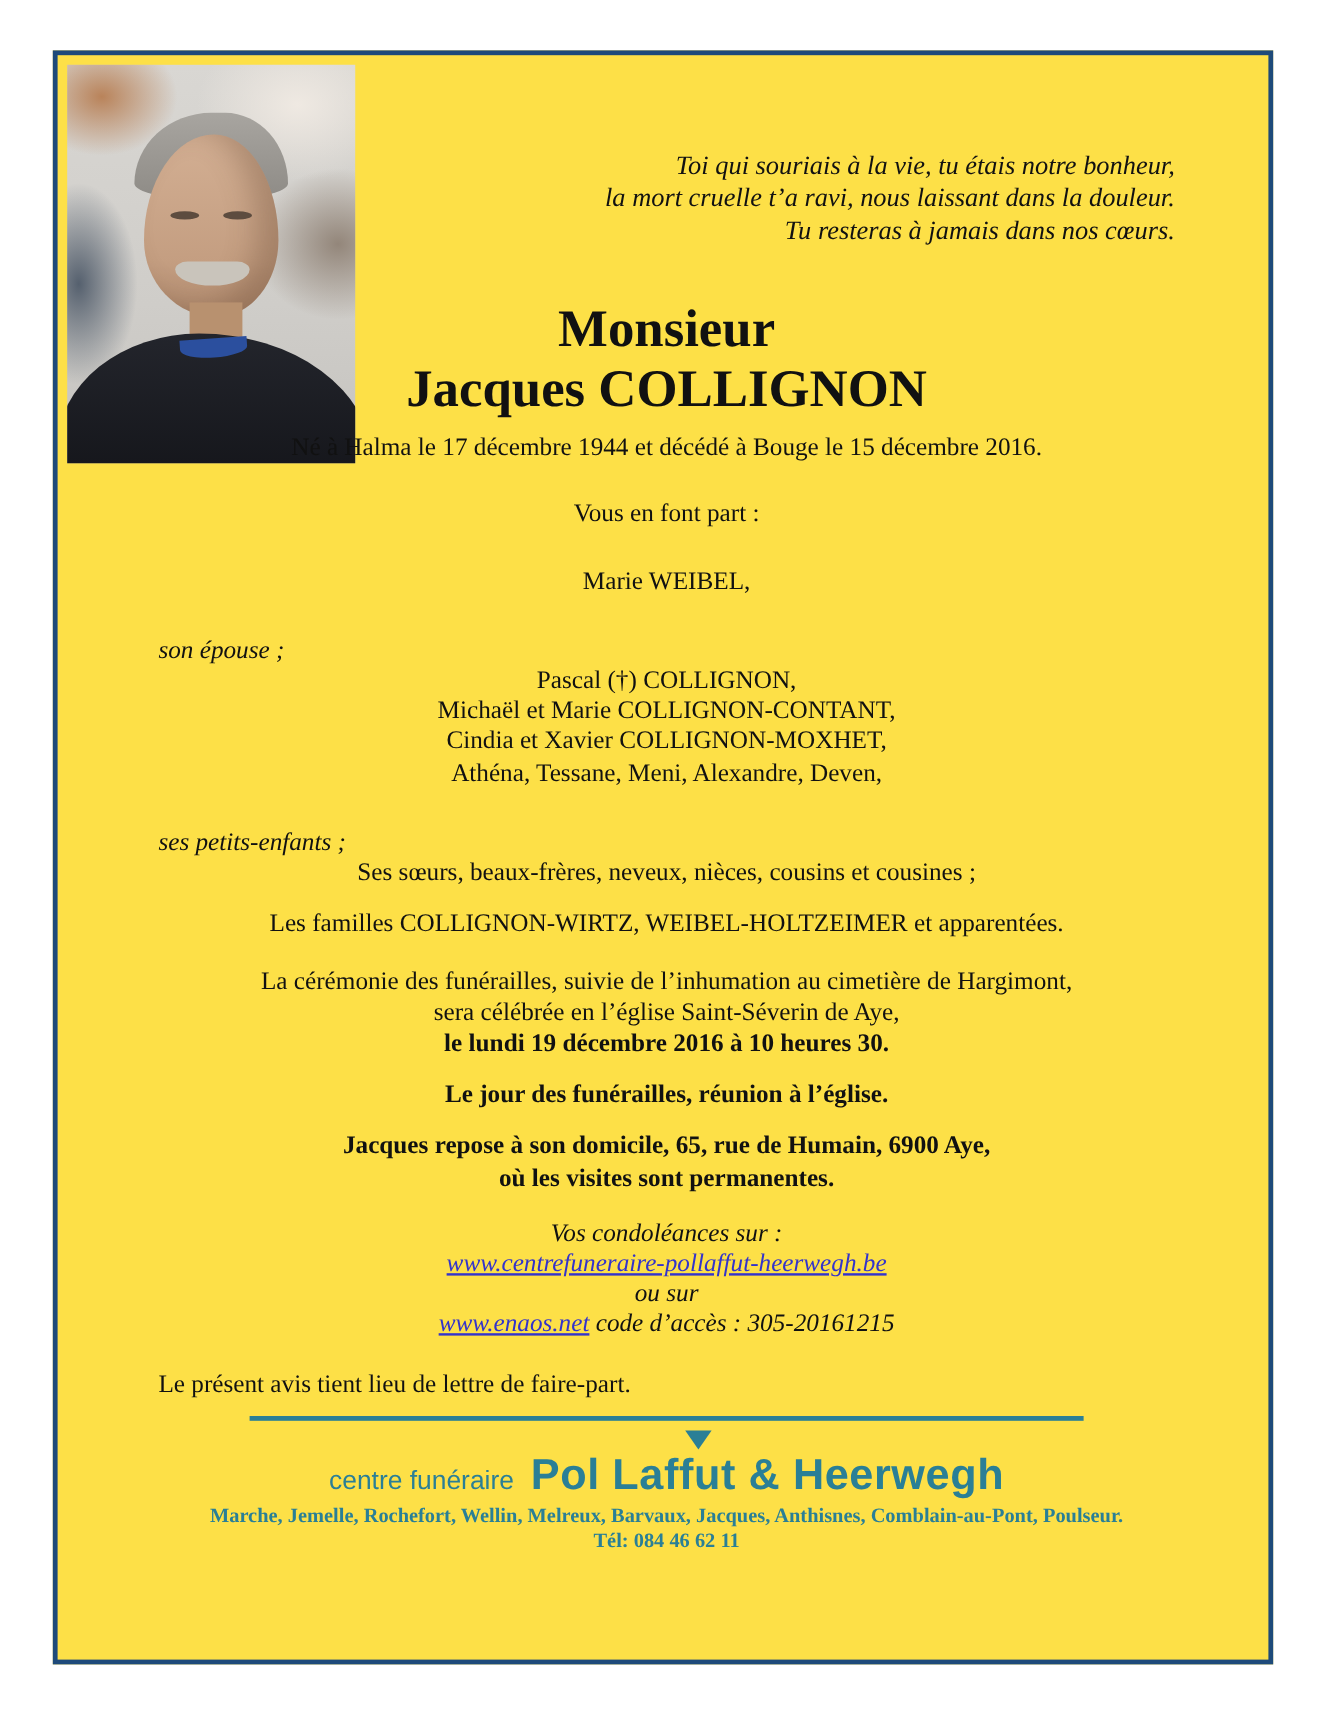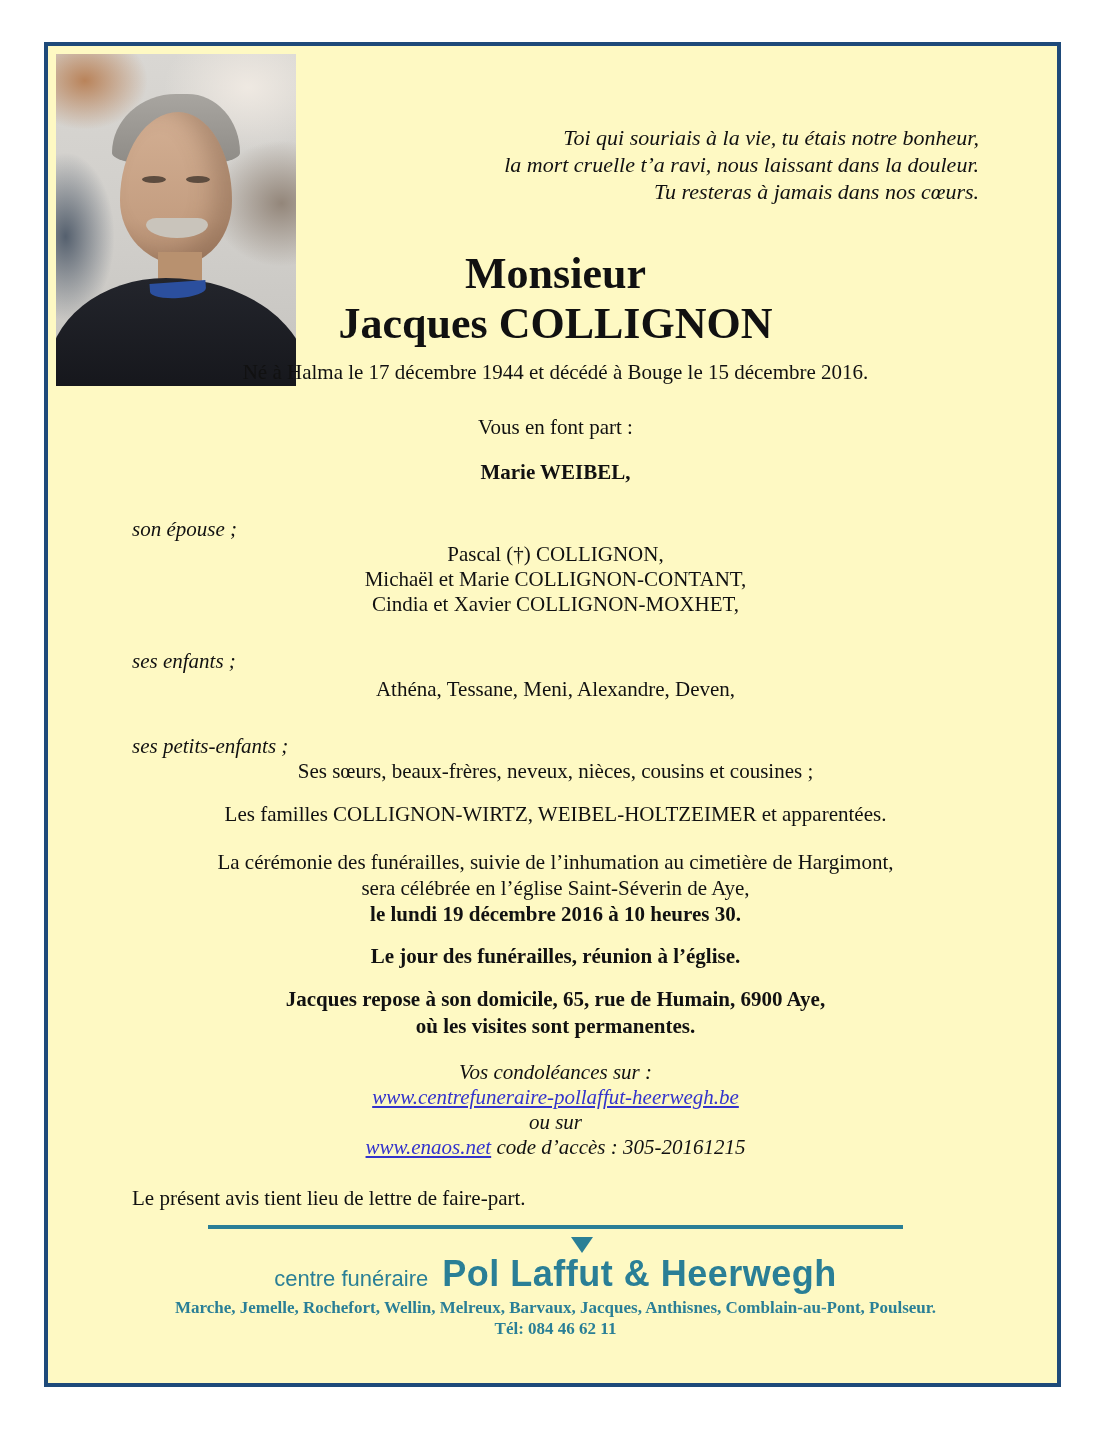--- a/index.html
+++ b/index.html
@@ -3,21 +3,21 @@
 <meta charset="utf-8">
 <style>
   * { margin:0; padding:0; box-sizing:border-box; }
   html,body { background:#ffffff; }
   body {
     width:1105px; height:1430px; position:relative;
     font-family:"Liberation Serif", serif; color:#111;
   }
   .sheet {
     position:absolute; left:44px; top:42px; width:1017px; height:1345px;
-    border:4px solid #1e4a7a; background:#fef9c3;
+    border:4px solid #1e4a7a; background:#fde047;
   }
   
   .photo {
     position:absolute; left:8px; top:8px; width:240px; height:332px; overflow:hidden;
     background:
       radial-gradient(90px 70px at 12% 8%,  #b9835a 0%, rgba(185,131,90,0) 70%),
       radial-gradient(120px 90px at 80% 10%, #efe9e2 0%, rgba(239,233,226,0) 70%),
       radial-gradient(70px 120px at 4% 55%,  #55606e 0%, rgba(85,96,110,0) 70%),
       radial-gradient(100px 90px at 94% 45%, #93867a 0%, rgba(147,134,122,0) 70%),
       linear-gradient(180deg, #d9d7d3 0%, #cfcdc9 60%, #c5c3bf 100%);
@@ -55,21 +55,21 @@
   .quote {
     margin-top:78px; text-align:right; font-style:italic;
     font-size:22px; line-height:27px;
   }
   .title-block { margin-top:44px; text-align:center; }
   .title-line   { font-size:44px; font-weight:bold; line-height:50px; }
   .subtitle-line{ font-size:34px; font-weight:normal; line-height:42px; }
   .life { margin-top:10px; text-align:center; font-size:21px; line-height:26px; }
   .bodyline { font-size:21px; line-height:25px; text-align:center; }
   .relation { font-size:21px; line-height:25px; font-style:italic;margin-top:32px; }
-  .mt20 { margin-top:20px;font-weight:bold; } .mt30 { margin-top:30px; }
+  .mt20 { margin-top:32px; } .mt30 { margin-top:30px; }
   .mt18 { margin-top:18px; } .mt3 { margin-top:3px; }
   .ceremony { margin-top:22px; text-align:center; font-size:21px; line-height:26px; }
   .bold { font-weight:bold; }
   .center-bold { margin-top:16px; text-align:center; font-size:21px; line-height:27px; font-weight:bold; }
   .condolences { margin-top:20px; text-align:center; font-style:italic; font-size:21px; line-height:25px; }
   .condolences a { color:#3333cc; text-decoration:underline; }
   .notice { margin-top:26px; font-size:21px; line-height:25px; }
   
   .divider { margin:14px auto 0; width:695px; height:4px; background:#2a7f96; }
   .triangle {
@@ -118,21 +118,20 @@
     <div class="life">Né à Halma le 17 décembre 1944 et décédé à Bouge le 15 décembre 2016.</div>
 
     <div class="bodyline mt30">Vous en font part :</div>
 
     <div class="bodyline mt20">Marie WEIBEL,</div>
     <div class="relation">son épouse ;</div>
 
     <div class="bodyline">Pascal (†) COLLIGNON,</div>
     <div class="bodyline">Michaël et Marie COLLIGNON-CONTANT,</div>
     <div class="bodyline">Cindia et Xavier COLLIGNON-MOXHET,</div>
-    <div class="relation">ses enfants ;</div>
 
     <div class="bodyline mt3">Athéna, Tessane, Meni, Alexandre, Deven,</div>
     <div class="relation">ses petits-enfants ;</div>
 
     <div class="bodyline">Ses sœurs, beaux-frères, neveux, nièces, cousins et cousines ;</div>
 
     <div class="bodyline mt18">Les familles COLLIGNON-WIRTZ, WEIBEL-HOLTZEIMER et apparentées.</div>
 
     <div class="ceremony">
       <div>La cérémonie des funérailles, suivie de l’inhumation au cimetière de Hargimont,</div>

